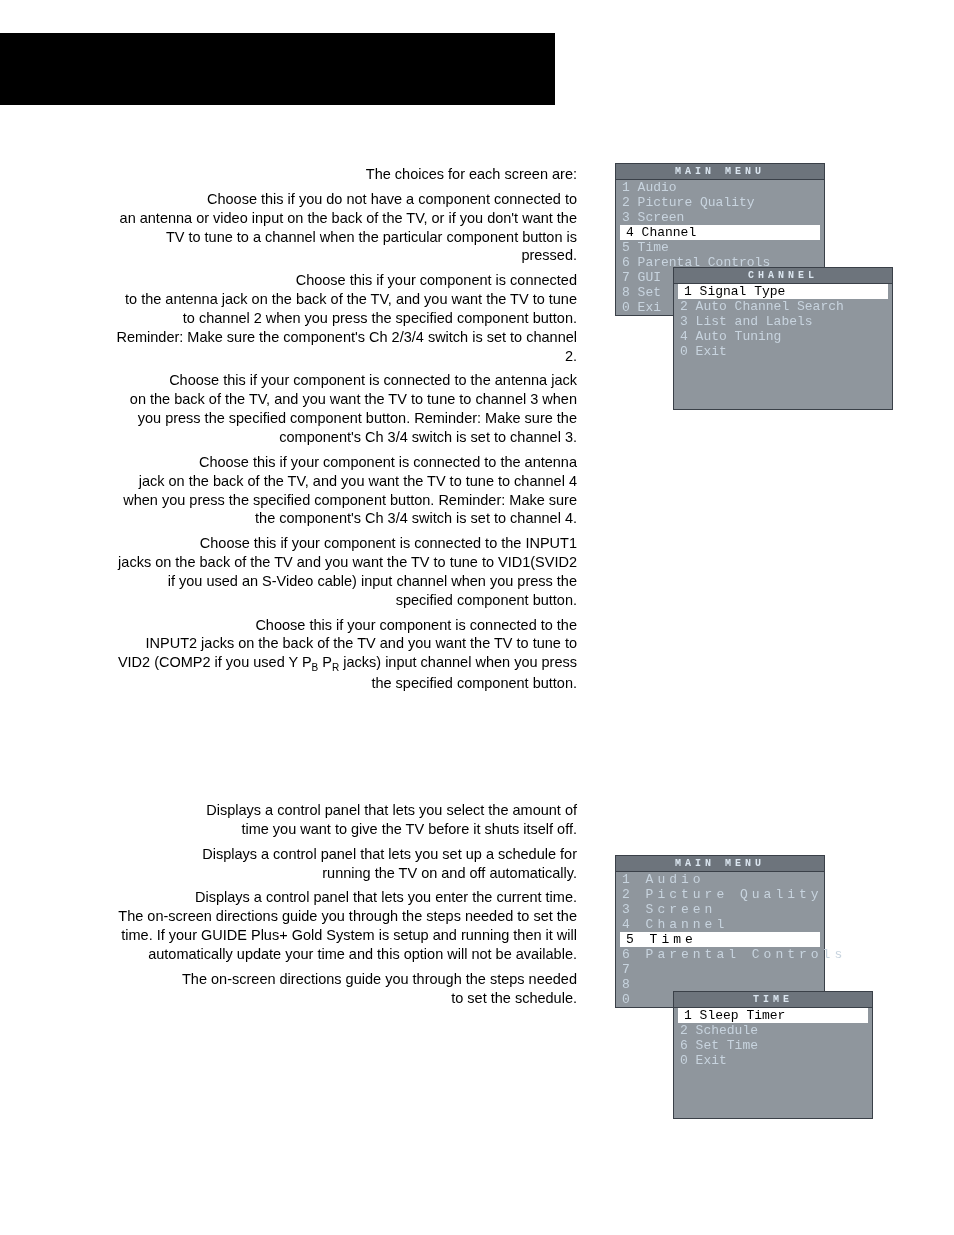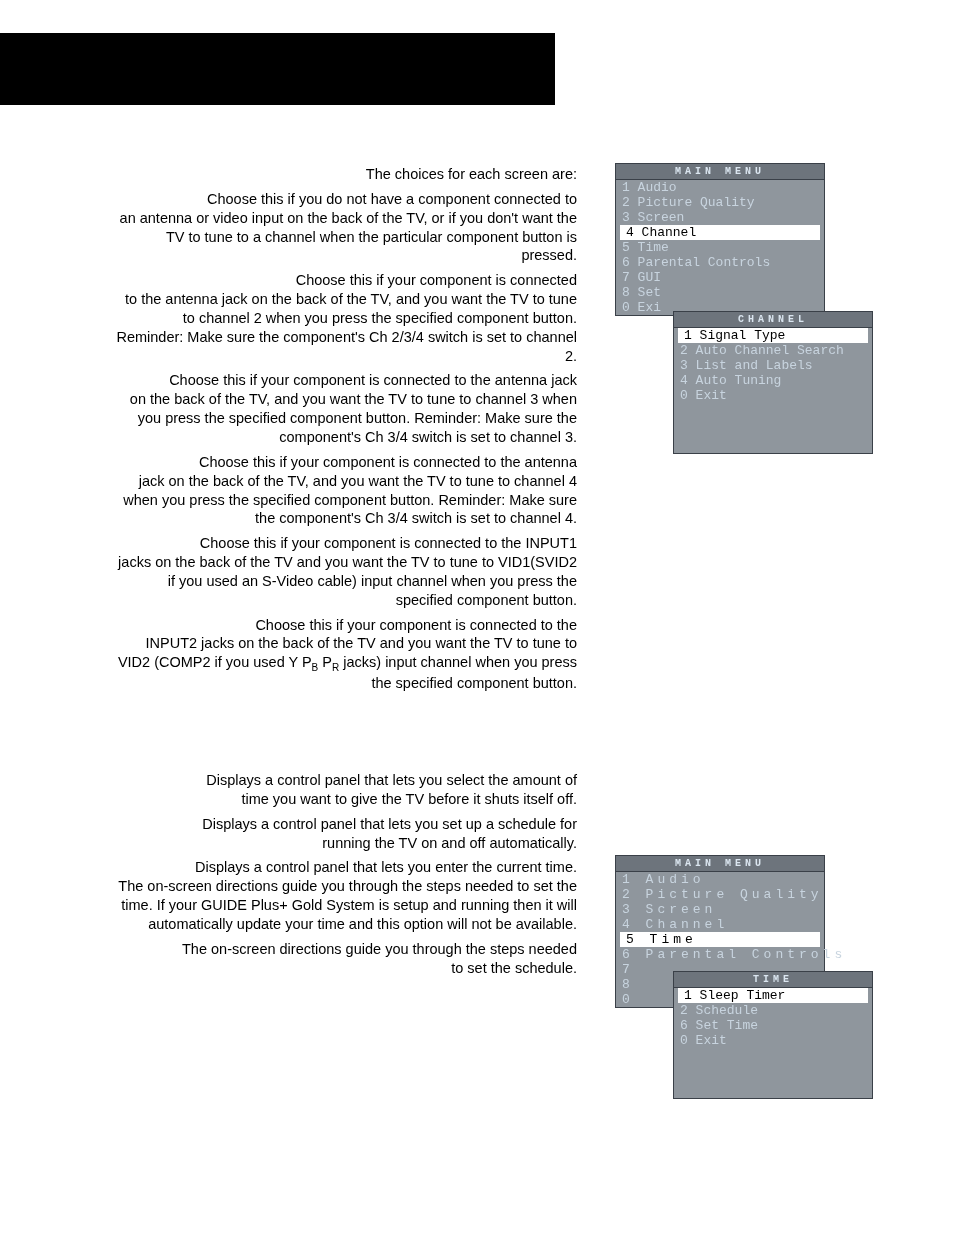--- a/index.html
+++ b/index.html
@@ -23,21 +23,21 @@
     left: 112px;
     top: 165px;
     width: 465px;
     font-size: 14.5px;
     line-height: 1.3;
     text-align: right;
   }
   .content p { margin-bottom: 6px; }
   .block { margin-bottom: 8px; }
   .sub { font-size: 10px; vertical-align: sub; }
-  .time-section { margin-top: 78px; }
+  .time-section { margin-top: 108px; }
 
   
   .osd {
     position: absolute;
     font-family: "Courier New", monospace;
     font-size: 12px;
     color: #dbe6f0;
   }
   .osd .panel {
     background: #8f969d;
@@ -64,22 +64,22 @@
   .osd .row.sel {
     background: #ffffff;
     color: #000;
     margin: 0 4px;
   }
   .osd .spacer { height: 50px; }
   .osd1 { left: 615px; top: 163px; width: 260px; height: 260px; }
   .osd2 { left: 615px; top: 855px; width: 260px; height: 260px; }
 
   .panel-back { left: 0; top: 0; width: 210px; }
-  .panel-front1 { left: 58px; top: 104px; width: 200px; margin-top: 44px; }
-  .panel-front2 { left: 58px; top: 116px; width: 200px; }
+  .panel-front1 { left: 58px; top: 104px; width: 220px; }
+  .panel-front2 { left: 58px; top: 136px; width: 200px; }
   .wide-row { letter-spacing: 4px; }
 </style>
 </head>
 <body>
 
 <div class="chapter-banner"></div>
 
 <div class="content">
   <p>The choices for each screen are:</p>
 

